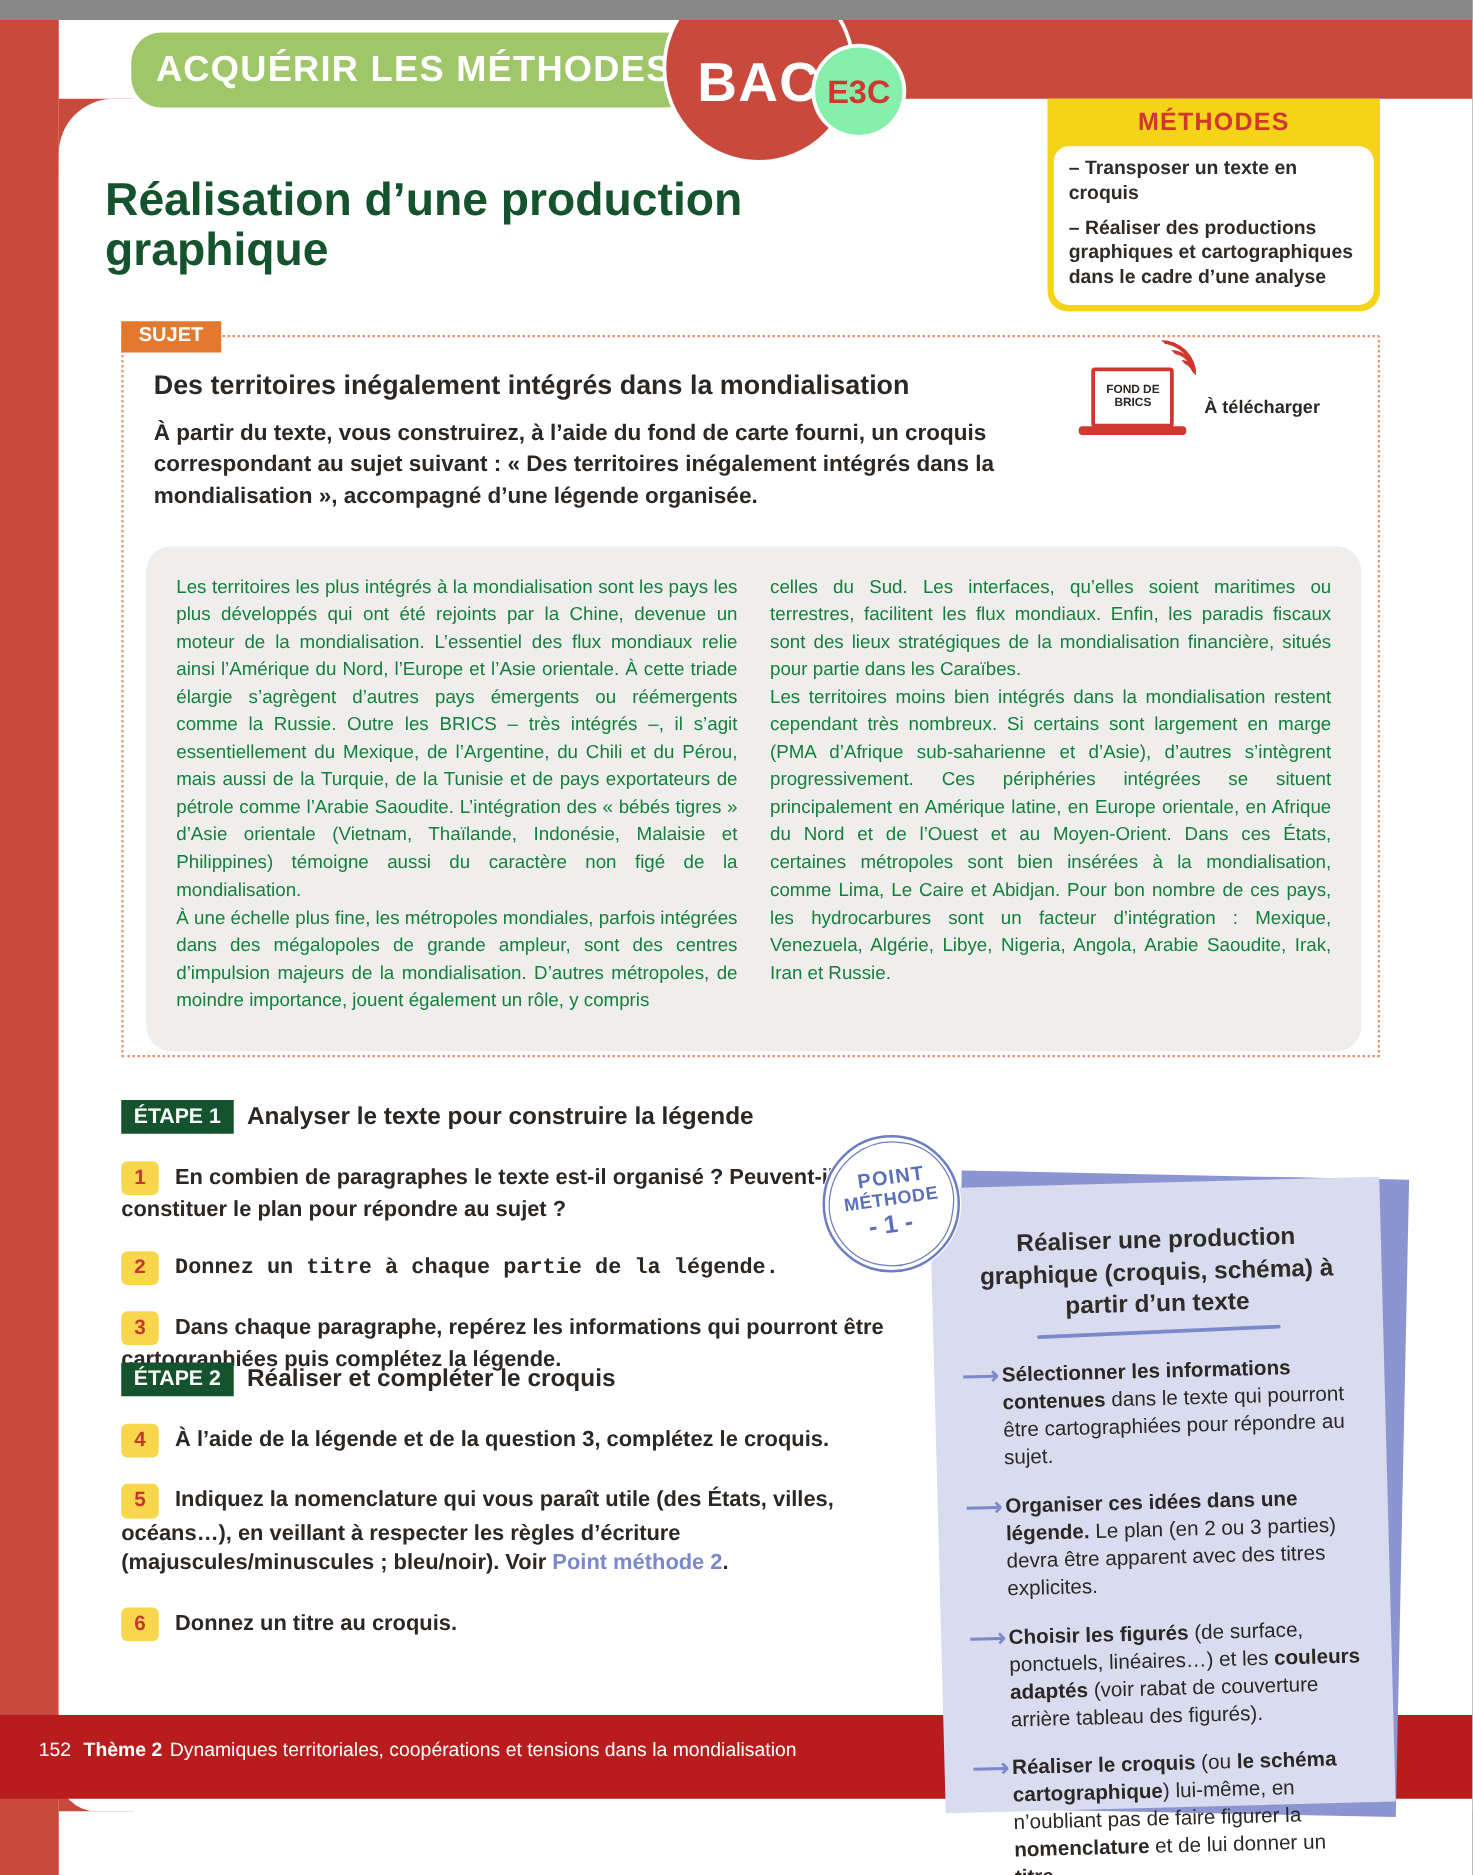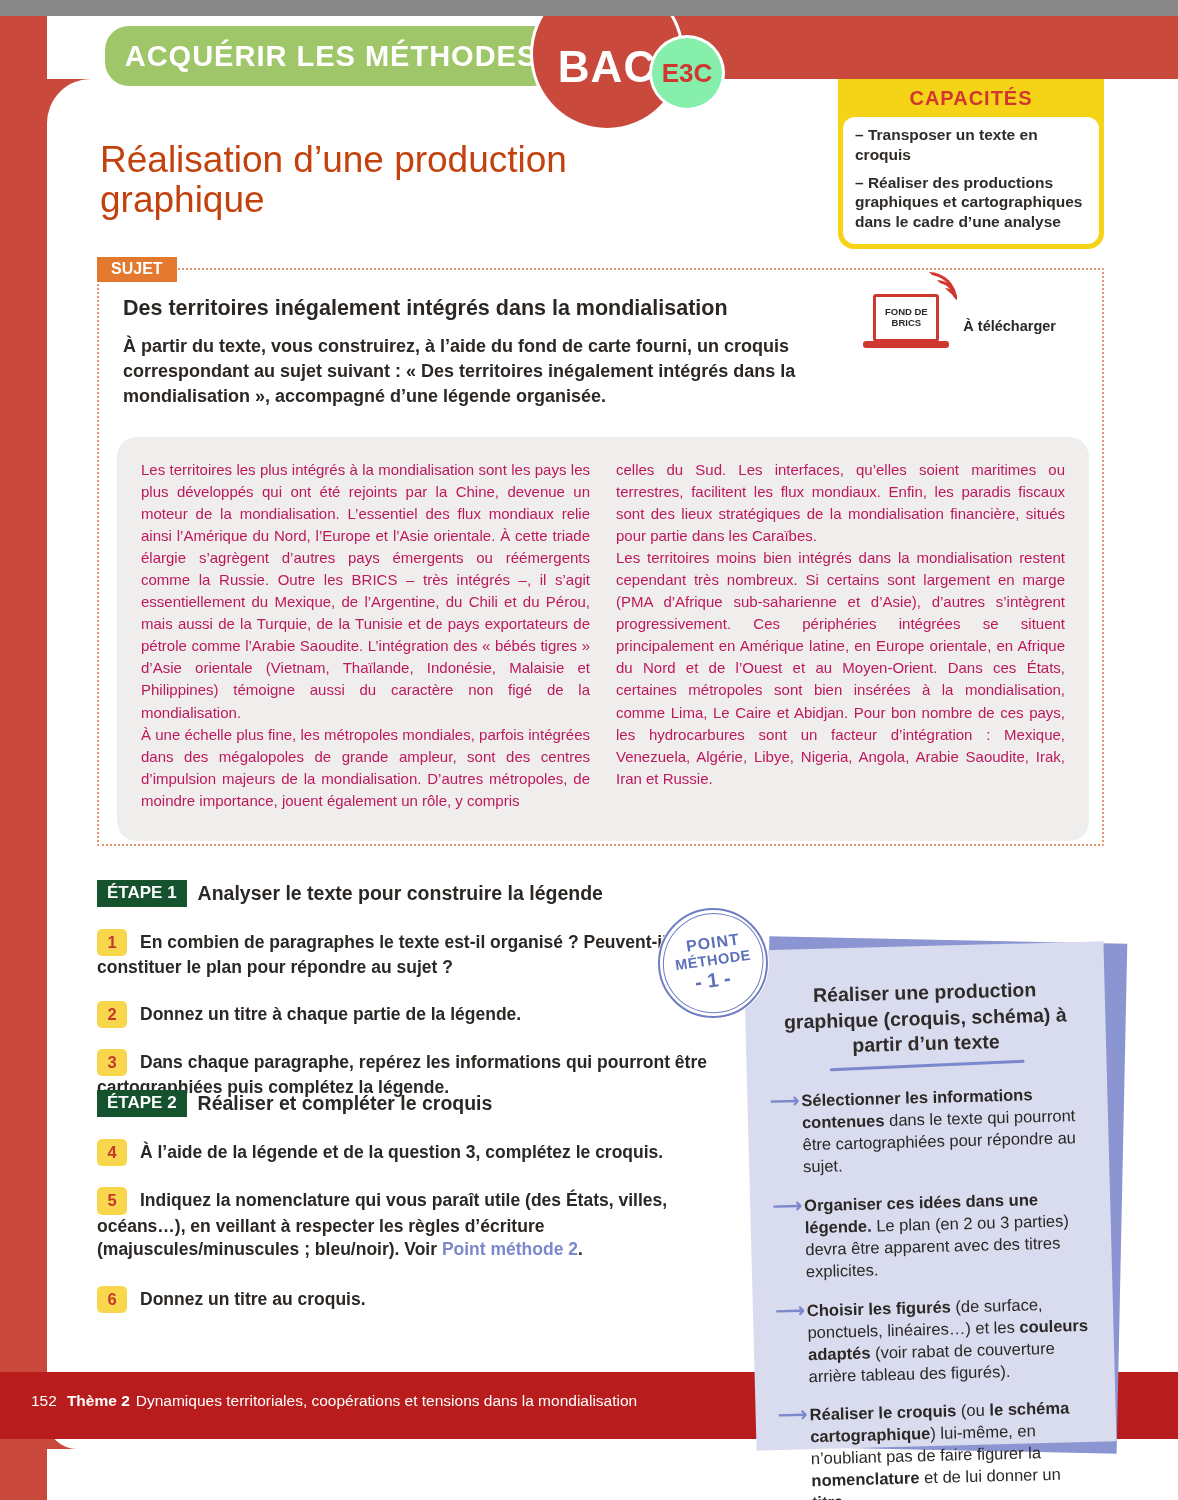--- a/index.html
+++ b/index.html
@@ -30,42 +30,42 @@
   .e3c-circle{position:absolute;left:652px;top:22px;width:70px;height:70px;border-radius:50%;
     background:#86efac;box-shadow:0 0 0 3px #fff;z-index:5;display:flex;align-items:center;justify-content:center;}
   .e3c-circle span{color:#d0372f;font-weight:800;font-size:26px;}
   
   .capacites{position:absolute;left:838px;top:63px;width:266px;background:#f5d418;border-radius:0 0 16px 16px;z-index:3;padding-bottom:5px;}
   .cap-title{height:38px;display:flex;align-items:center;justify-content:center;color:#d0372f;font-weight:800;font-size:20px;letter-spacing:1px;}
   .cap-body{background:#fff;margin:0 5px;border-radius:12px;padding:8px 12px 10px 12px;}
   .cap-item{font-size:15.5px;font-weight:600;color:#2f2b28;line-height:1.28;margin:0 0 8px 0;}
   .cap-item:last-child{margin-bottom:2px;}
   
-  .page-title{position:absolute;left:100px;top:124px;width:640px;font-size:37px;font-weight:400;line-height:1.08;color:#c2410c;z-index:3;}
+  .page-title{position:absolute;left:84px;top:124px;width:640px;font-size:37px;font-weight:700;line-height:1.08;color:#14532d;z-index:3;}
   
   .sujet{position:absolute;left:97px;top:252px;width:1007px;height:578px;border:2px dotted #e8926b;border-radius:2px;z-index:3;box-sizing:border-box;}
   .sujet-tag{position:absolute;top:-13px;left:-2px;background:#e2792e;color:#fff;font-weight:800;font-size:16px;padding:3px 14px 4px 14px;}
   .sujet-heading{margin:26px 0 0 24px;font-size:21.5px;font-weight:800;color:#2b2724;}
   .sujet-intro{margin:13px 0 0 24px;width:720px;font-size:18px;font-weight:700;line-height:1.4;color:#2b2724;}
   .download{position:absolute;right:46px;top:20px;display:flex;align-items:flex-end;gap:14px;}
   .laptop{position:relative;width:86px;height:58px;}
   .laptop-screen{position:absolute;left:10px;top:4px;width:60px;height:42px;border:3px solid #d0372f;border-radius:3px;background:#fff;
     display:flex;flex-direction:column;align-items:center;justify-content:center;}
   .laptop-screen b{font-size:9.5px;line-height:1.15;color:#2b2724;text-align:right;}
   .laptop-base{position:absolute;left:0;bottom:0;width:86px;height:7px;background:#d0372f;border-radius:3px;}
   .wifi{position:absolute;right:-8px;top:-18px;width:28px;height:28px;}
   .wifi i{position:absolute;right:0;bottom:0;border:3px solid transparent;border-top-color:#d0372f;border-right-color:#d0372f;border-radius:0 100% 0 0;}
   .wifi i.w1{width:6px;height:6px;}
   .wifi i.w2{width:14px;height:14px;}
   .wifi i.w3{width:22px;height:22px;}
   .dl-label{font-size:14.5px;font-weight:600;color:#2b2724;padding-bottom:14px;}
   
   .docbox{position:absolute;left:18px;top:167px;width:972px;height:404px;background:#efeeec;border-radius:20px;
     box-sizing:border-box;padding:22px 24px 16px 24px;display:flex;gap:26px;overflow:hidden;}
-  .doc-col{flex:1;font-size:15px;line-height:1.47;color:#be185d;text-align:justify;}
+  .doc-col{flex:1;font-size:15px;line-height:1.47;color:#15803d;text-align:justify;}
   .doc-col p{margin:0;}
   .doc-source{text-align:right;font-size:15px;margin-top:12px !important;}
   
   .etape{position:absolute;left:97px;width:610px;z-index:3;}
   .etape1{top:864px;}
   .etape2{top:1074px;}
   .etape-head{display:flex;align-items:center;gap:11px;}
   .etape-tag{background:#14532d;color:#fff;font-weight:800;font-size:17px;padding:3px 10px 4px 10px;white-space:nowrap;}
   .etape-title{font-size:19.5px;font-weight:800;color:#2b2724;}
   .question{margin-top:19px;font-size:17.5px;font-weight:600;line-height:1.35;color:#2b2724;}
@@ -105,21 +105,21 @@
     <span>ACQUÉRIR LES MÉTHODES</span>
   </div>
   <div class="bac-circle">
     <span>BAC</span>
   </div>
   <div class="e3c-circle">
     <span>E3C</span>
   </div>
 
   <div class="capacites">
-    <div class="cap-title">CAPACITÉS</div>
+    <div class="cap-title">MÉTHODES</div>
     <div class="cap-body">
       <p class="cap-item">– Transposer un texte en croquis</p>
       <p class="cap-item">– Réaliser des productions graphiques et cartographiques dans le cadre d’une analyse</p>
     </div>
   </div>
 
   <h1 class="page-title" style="margin:0;">Réalisation d’une production graphique</h1>
 
   <div class="sujet">
     <div class="sujet-tag">SUJET</div>
@@ -156,21 +156,21 @@
   </div>
 
   <div class="etape etape1">
     <div class="etape-head">
       <span class="etape-tag">ÉTAPE 1</span>
       <span class="etape-title">Analyser le texte pour construire la légende</span>
     </div>
     <p class="question" style="margin:22px 0 0 0;">
       <span class="qbadge">1</span><span>En combien de paragraphes le texte est-il organisé ? Peuvent-ils constituer le plan pour répondre au sujet ?</span>
     </p>
-    <p class="question" style="margin:21px 0 0 0;">
+    <p class="question" style="margin:21px 0 0 0;font-family:Liberation Mono, monospace;">
       <span class="qbadge">2</span><span>Donnez un titre à chaque partie de la légende.</span>
     </p>
     <p class="question" style="margin:21px 0 0 0;">
       <span class="qbadge">3</span><span>Dans chaque paragraphe, repérez les informations qui pourront être cartographiées puis complétez la légende.</span>
     </p>
   </div>
 
   <div class="etape etape2">
     <div class="etape-head">
       <span class="etape-tag">ÉTAPE 2</span>

